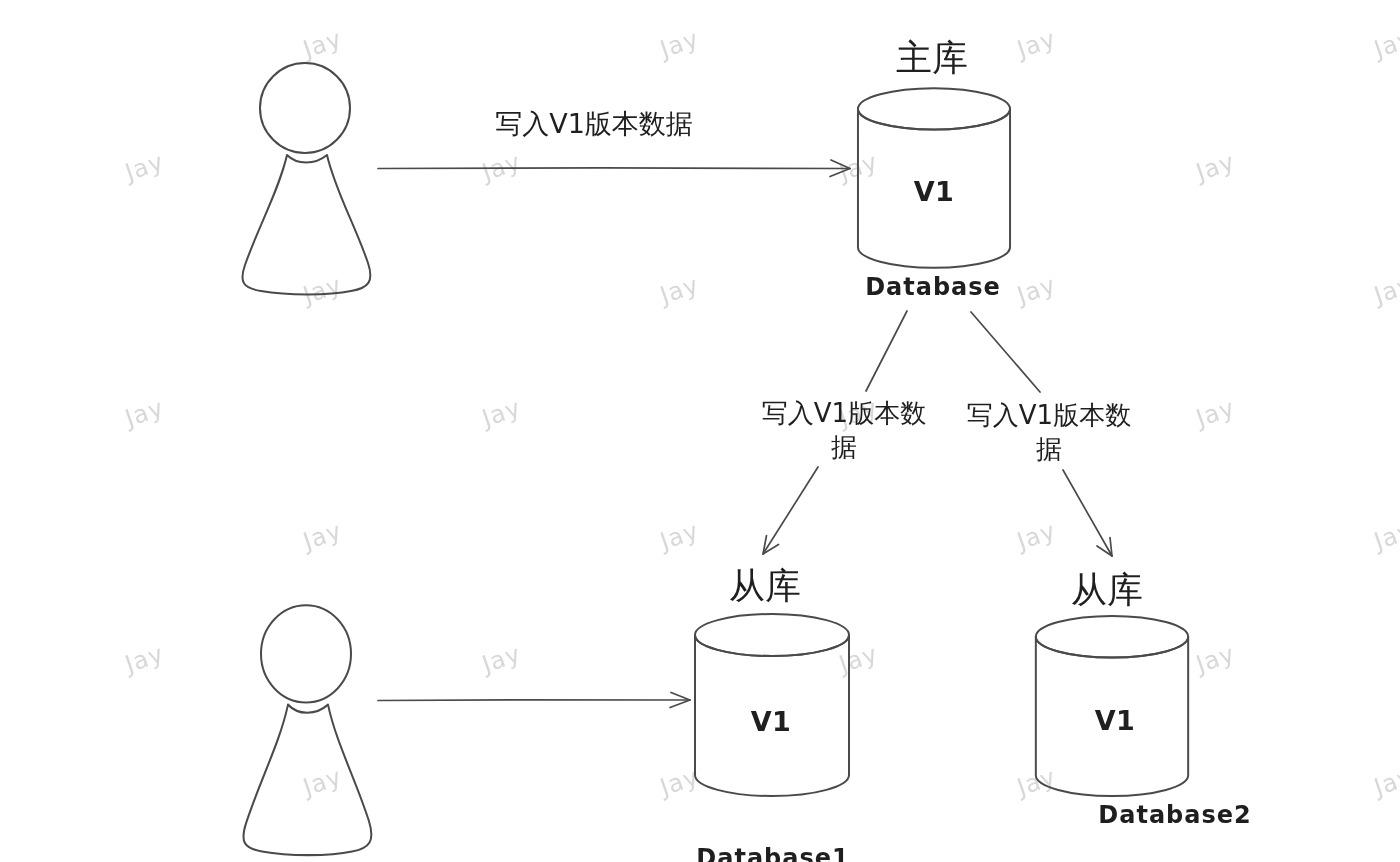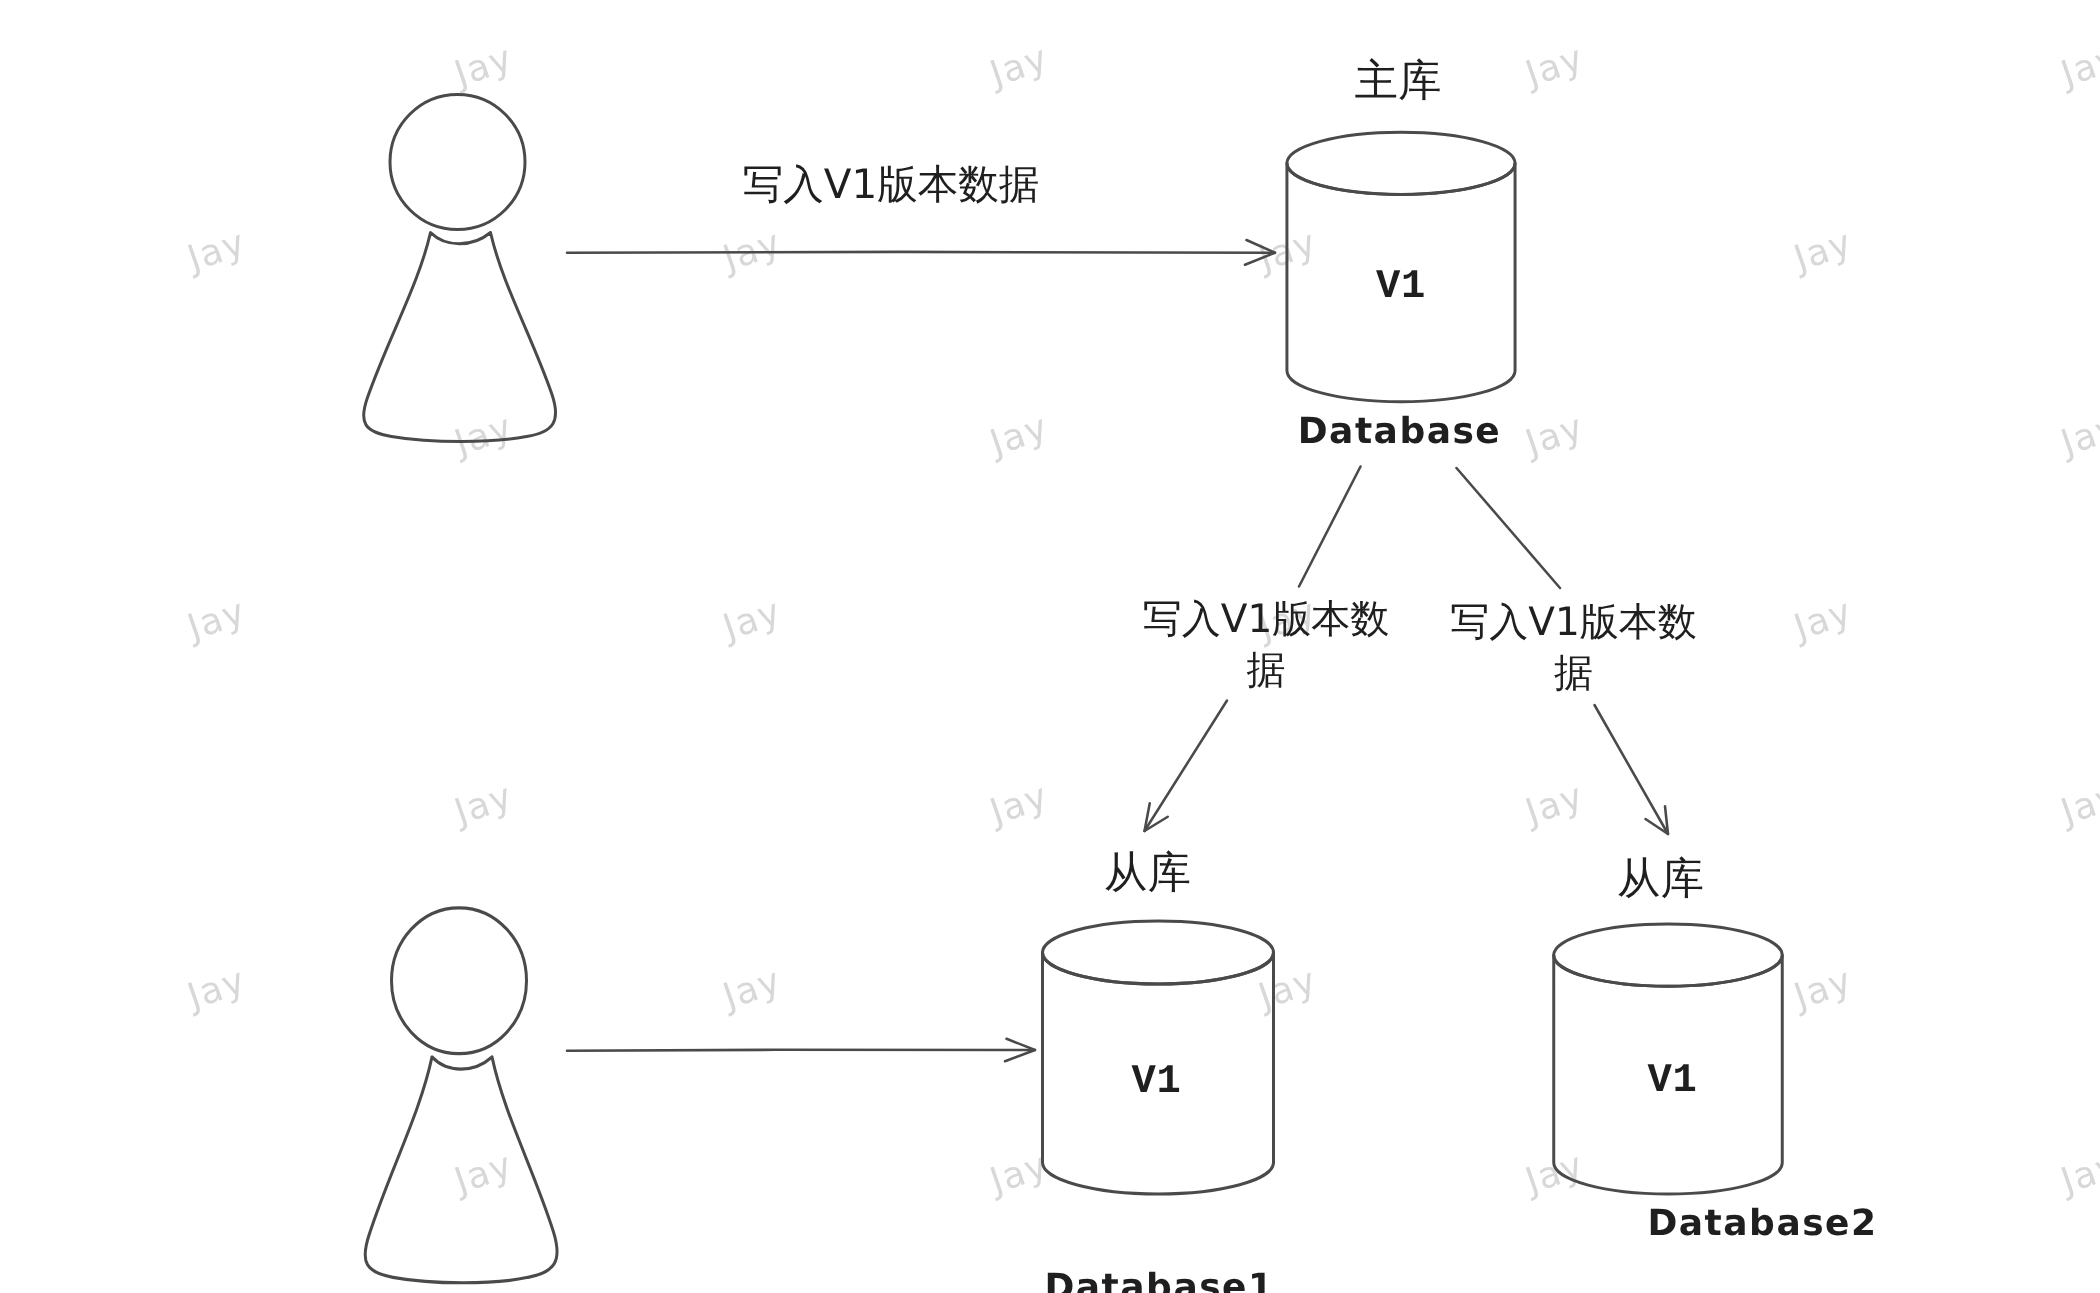--- a/index.html
+++ b/index.html
@@ -34,23 +34,23 @@
   #edges path { stroke: #4a4a4a; stroke-width: 1.7; fill: none; stroke-linecap: round; }
 
   
   .lbl {
     position: absolute;
     transform: translateX(-50%);
     white-space: nowrap;
     text-align: center;
     line-height: 1.2;
   }
-  .node-title   { font-size: 29px; text-align: center; }
+  .node-title   { font-size: 36px; text-align: center; }
   .node-caption { font-size: 24px; font-weight: 700; letter-spacing: 1px; }
-  .node-value   { font-size: 27px; font-weight: 700; letter-spacing: 0.5px; font-family: Liberation Mono, monospace; }
+  .node-value   { font-size: 27px; font-weight: 700; letter-spacing: 0.5px; }
   .edge-label   { font-size: 27px; }
   .edge-label-wrap {
     white-space: normal;
     width: 182px;
     line-height: 34px;
     font-size: 26px;
   }
 </style>
 </head>
 <body>

